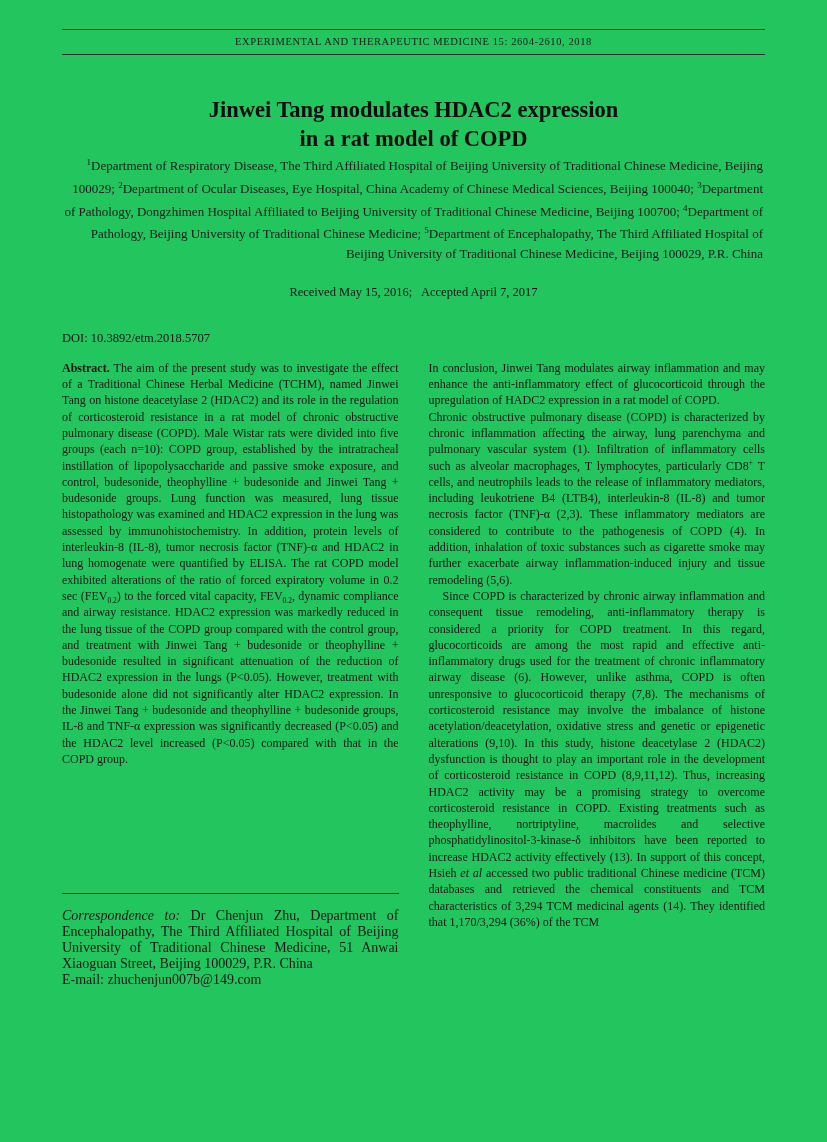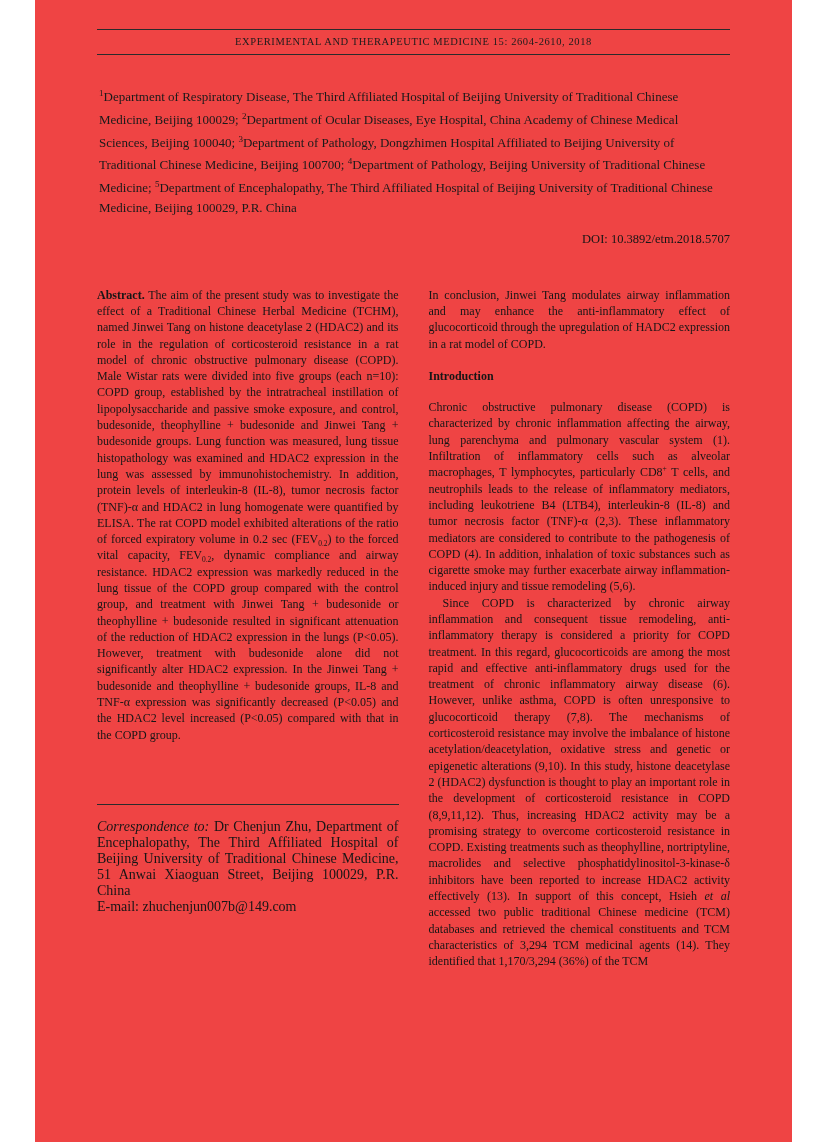--- a/index.html
+++ b/index.html
@@ -1,21 +1,21 @@
 <!DOCTYPE html>
 <html lang="en"><head>
 <meta charset="utf-8">
 <style>
   html, body { margin: 0; padding: 0; background: #ffffff; }
   .page {
     position: relative;
-    width: 757px;
+    width: 827px;
     height: 1142px;
     margin: 0 auto;
-    background: #ef4444;
+    background: #22c55e;
     color: #161616;
     font-family: "Liberation Serif", "DejaVu Serif", serif;
     overflow: hidden;
   }
   .content { margin: 0 62px; }
 
   
   .journal-header { padding-top: 29px; }
   .rule { height: 1px; background: #2b2b2b; }
   .journal-line {
@@ -37,36 +37,36 @@
   }
   .authors {
     margin-top: 23px;
     text-align: center;
     font-size: 12px;
     letter-spacing: 0.4px;
     color: #1a1a1a;
   }
   .authors sup { font-size: 8.5px; }
   .affiliations {
-    margin-top: 29px;
-    text-align: left;
+    margin-top: 0;
+    text-align: right;
     font-size: 13px;
     line-height: 19.5px;
     color: #1a1a1a;
     padding: 0 2px;
   }
   .affiliations sup { font-size: 9px; }
   .received { margin-top: 21px; text-align: center; font-size: 12.5px; }
-  .doi { margin-top: 14px; text-align: right; font-size: 12.5px; }
+  .doi { margin-top: 31px; text-align: left; font-size: 12.5px; }
 
   
   .columns {
     display: flex;
     gap: 30px;
-    margin-top: 40px;
+    margin-top: 14px;
     height: 662px;
   }
   .col {
     width: 339px;
     font-size: 12px;
     line-height: 16.3px;
     text-align: justify;
     hyphens: auto;
     -webkit-hyphens: auto;
   }
@@ -99,40 +99,44 @@
 
 <div class="page">
   <div class="content">
 
     <div class="journal-header">
       <div class="rule"></div>
       <div class="journal-line">EXPERIMENTAL AND THERAPEUTIC MEDICINE  15:  2604-2610,  2018</div>
       <div class="rule"></div>
     </div>
 
+    <h1 class="paper-title">
+      <span>Jinwei Tang modulates HDAC2 expression</span><br>
+      <span>in a rat model of COPD</span>
+    </h1>
 
 
     <div class="affiliations"><sup>1</sup>Department of Respiratory Disease, The Third Affiliated Hospital of Beijing University of Traditional Chinese Medicine, Beijing 100029; <sup>2</sup>Department of Ocular Diseases, Eye Hospital, China Academy of Chinese Medical Sciences, Beijing 100040; <sup>3</sup>Department of Pathology, Dongzhimen Hospital Affiliated to Beijing University of Traditional Chinese Medicine, Beijing 100700; <sup>4</sup>Department of Pathology, Beijing University of Traditional Chinese Medicine; <sup>5</sup>Department of Encephalopathy, The Third Affiliated Hospital of Beijing University of Traditional Chinese Medicine, Beijing 100029, P.R. China</div>
 
+    <div class="received">Received May 15, 2016;  Accepted April 7, 2017</div>
 
     <div class="doi">DOI: 10.3892/etm.2018.5707</div>
 
     <div class="columns">
 
       <div class="col col-left">
         <p class="abstract"><span class="abstract-label">Abstract.</span><span> The aim of the present study was to investigate the effect of a Traditional Chinese Herbal Medicine (TCHM), named Jinwei Tang on histone deacetylase 2 (HDAC2) and its role in the regulation of corticosteroid resistance in a rat model of chronic obstructive pulmonary disease (COPD). Male Wistar rats were divided into five groups (each n=10): COPD group, established by the intratracheal instillation of lipopolysaccharide and passive smoke exposure, and control, budesonide, theophylline + budesonide and Jinwei Tang + budesonide groups. Lung function was measured, lung tissue histopathology was examined and HDAC2 expression in the lung was assessed by immunohistochemistry. In addition, protein levels of interleukin-8 (IL-8), tumor necrosis factor (TNF)-α and HDAC2 in lung homogenate were quantified by ELISA. The rat COPD model exhibited alterations of the ratio of forced expiratory volume in 0.2 sec (FEV<sub>0.2</sub>) to the forced vital capacity, FEV<sub>0.2</sub>, dynamic compliance and airway resistance. HDAC2 expression was markedly reduced in the lung tissue of the COPD group compared with the control group, and treatment with Jinwei Tang + budesonide or theophylline + budesonide resulted in significant attenuation of the reduction of HDAC2 expression in the lungs (P&lt;0.05). However, treatment with budesonide alone did not significantly alter HDAC2 expression. In the Jinwei Tang + budesonide and theophylline + budesonide groups, IL-8 and TNF-α expression was significantly decreased (P&lt;0.05) and the HDAC2 level increased (P&lt;0.05) compared with that in the COPD group.</span></p>
 
         <div class="footnotes">
           <div class="fn-rule"></div>
           <p class="fn-block"><i>Correspondence to:</i> <span>Dr Chenjun Zhu, Department of Encephalopathy, The Third Affiliated Hospital of Beijing University of Traditional Chinese Medicine, 51 Anwai Xiaoguan Street, Beijing 100029, P.R. China</span><br><span>E-mail: zhuchenjun007b@149.com</span></p>
         </div>
       </div>
 
       <div class="col col-right">
         <p>In conclusion, Jinwei Tang modulates airway inflammation and may enhance the anti-inflammatory effect of glucocorticoid through the upregulation of HADC2 expression in a rat model of COPD.</p>
-        <h2 class="intro-heading">Introduction</h2>
         <p>Chronic obstructive pulmonary disease (COPD) is characterized by chronic inflammation affecting the airway, lung parenchyma and pulmonary vascular system (1). Infiltration of inflammatory cells such as alveolar macrophages, T lymphocytes, particularly CD8<sup>+</sup> T cells, and neutrophils leads to the release of inflammatory mediators, including leukotriene B4 (LTB4), interleukin-8 (IL-8) and tumor necrosis factor (TNF)-α (2,3). These inflammatory mediators are considered to contribute to the pathogenesis of COPD (4). In addition, inhalation of toxic substances such as cigarette smoke may further exacerbate airway inflammation-induced injury and tissue remodeling (5,6).</p>
         <p class="para-indent">Since COPD is characterized by chronic airway inflammation and consequent tissue remodeling, anti-inflammatory therapy is considered a priority for COPD treatment. In this regard, glucocorticoids are among the most rapid and effective anti-inflammatory drugs used for the treatment of chronic inflammatory airway disease (6). However, unlike asthma, COPD is often unresponsive to glucocorticoid therapy (7,8). The mechanisms of corticosteroid resistance may involve the imbalance of histone acetylation/deacetylation, oxidative stress and genetic or epigenetic alterations (9,10). In this study, histone deacetylase 2 (HDAC2) dysfunction is thought to play an important role in the development of corticosteroid resistance in COPD (8,9,11,12). Thus, increasing HDAC2 activity may be a promising strategy to overcome corticosteroid resistance in COPD. Existing treatments such as theophylline, nortriptyline, macrolides and selective phosphatidylinositol-3-kinase-δ inhibitors have been reported to increase HDAC2 activity effectively (13). In support of this concept, Hsieh <i>et al</i> accessed two public traditional Chinese medicine (TCM) databases and retrieved the chemical constituents and TCM characteristics of 3,294 TCM medicinal agents (14). They identified that 1,170/3,294 (36%) of the TCM</p>
       </div>
 
     </div>
   </div>
 </div>
 
 </body></html>

